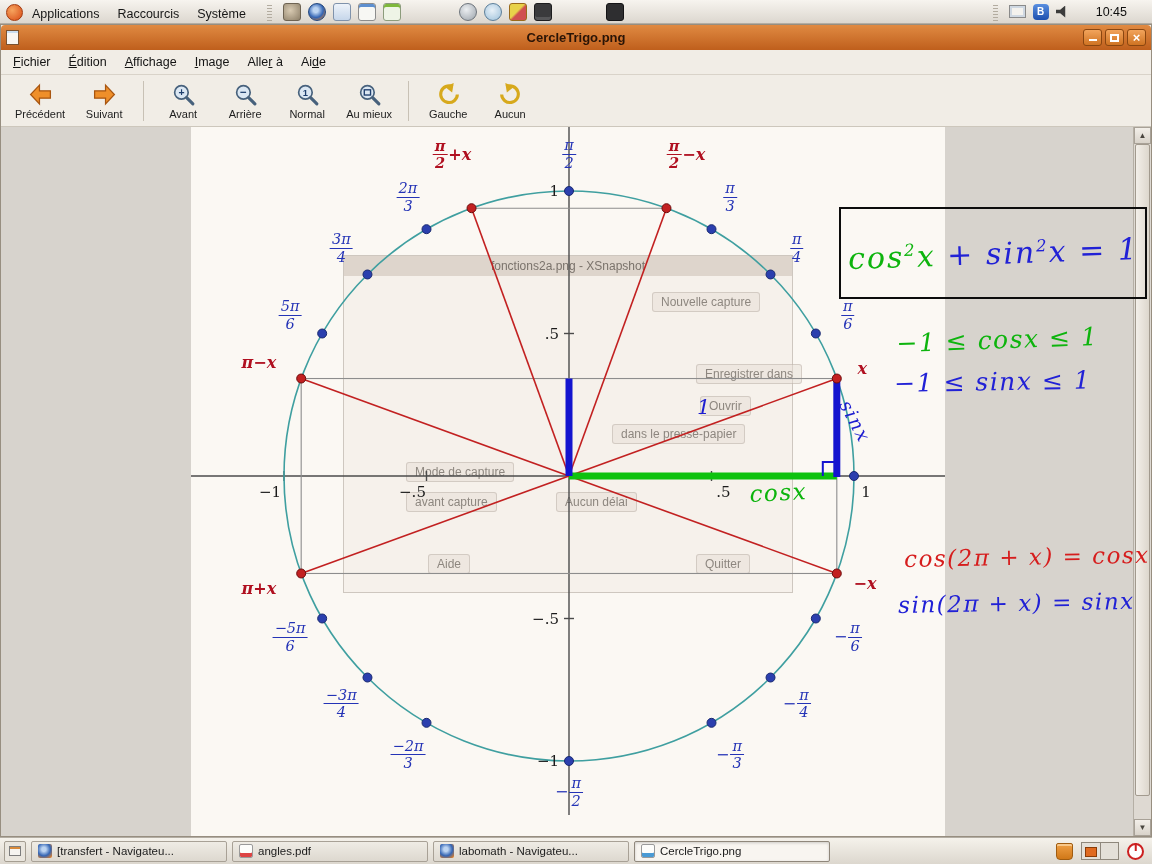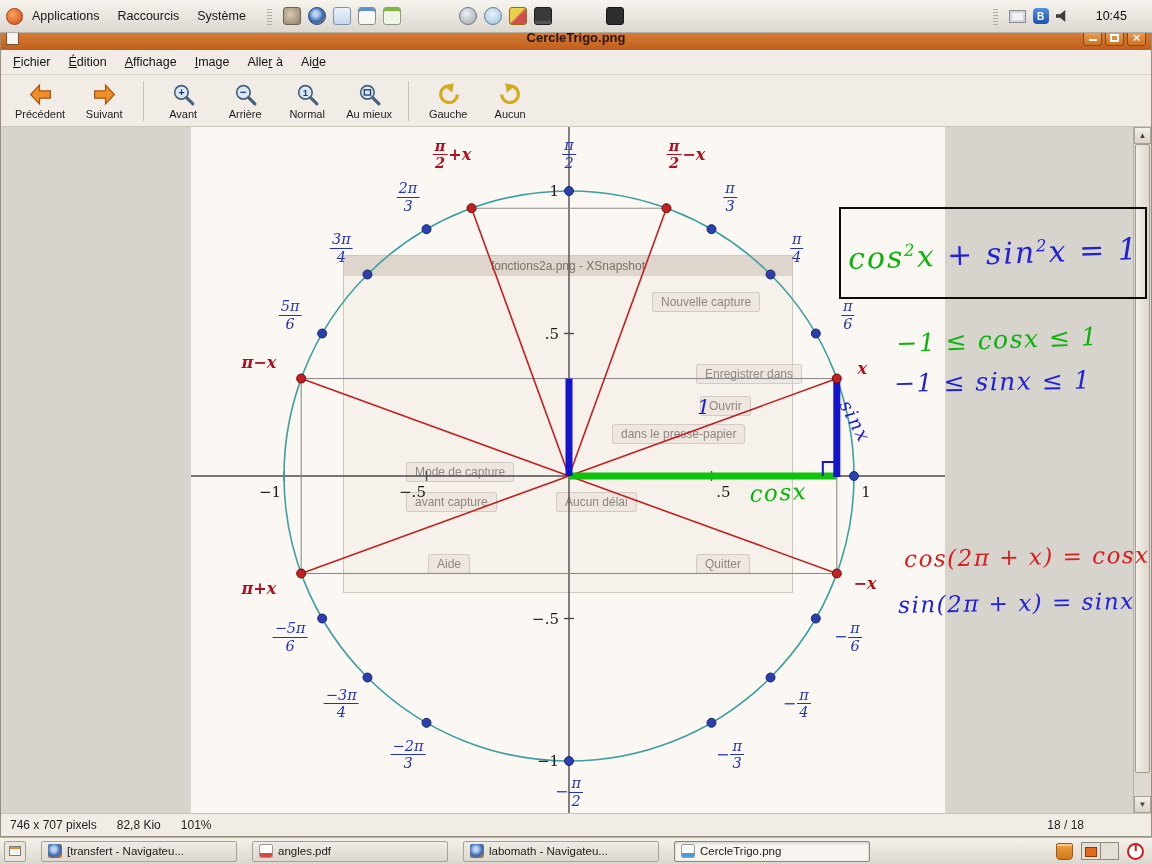--- a/index.html
+++ b/index.html
@@ -1,21 +1,21 @@
 <!DOCTYPE html>
 <html><head>
 <meta charset="utf-8">
 <style>
 *{margin:0;padding:0;box-sizing:border-box}
 html,body{width:1152px;height:864px;overflow:hidden}
 body{font-family:"Liberation Sans",sans-serif;background:#d7d3cd;position:relative;font-size:12px;color:#1b1b1b}
 .screen{position:absolute;inset:0}
 
 
-.panel{position:absolute;left:0;top:0;right:0;height:24px;background:linear-gradient(#f7f4ef,#dcd7cf);border-bottom:1px solid #b3ada3;display:flex;align-items:center;padding:16px 6px;z-index:50}
+.panel{position:absolute;left:0;top:0;right:0;height:24px;background:linear-gradient(#f7f4ef,#dcd7cf);border-bottom:1px solid #b3ada3;display:flex;padding:4px 6px;z-index:50}
 .ubuntu-logo{width:17px;height:17px;border-radius:50%;background:radial-gradient(circle at 35% 35%,#f6a45e,#d84a15);border:1px solid #a33a0e;flex:none}
 .panel-menu{font-size:12.5px;color:#171717;padding:3px 9px}
 .handle{width:5px;height:18px;margin:0 4px;background:repeating-linear-gradient(0deg,#b3aca0 0 1px,transparent 1px 3px)}
 .launchers{display:flex;align-items:center;gap:7px;margin-left:8px}
 .licon{width:18px;height:18px;border-radius:3px;display:inline-block;flex:none}
 .i-gimp{background:radial-gradient(circle at 40% 40%,#d8cab2,#8d7f68);border:1px solid #6e6352}
 .i-firefox{border-radius:50%;background:radial-gradient(circle at 42% 38%,#bcd4f2 18%,#3465b4 55%,#e57f22 92%);border:1px solid #23477e}
 .i-xchat{background:linear-gradient(#eef3fa,#c6d6ea);border:1px solid #7f92ab}
 .i-writer{background:#f7f7f4;border:1px solid #8c8c8c;box-shadow:inset 0 3px 0 #5d8fd0}
 .i-calc{background:#eef4e6;border:1px solid #8c9c7c;box-shadow:inset 0 3px 0 #7fb83c}
@@ -78,21 +78,21 @@
 .formula-box{position:absolute;border:2.5px solid #0c0c0c;display:flex;align-items:center;justify-content:center}
 .formula-inner{font-family:"DejaVu Serif",serif;font-style:italic;font-size:30px;letter-spacing:2px;transform:rotate(-2deg)}
 .formula-inner sup{font-size:0.55em}
 
 
 .ghost-box{position:absolute;background:rgba(243,235,227,.55);border:1px solid rgba(158,148,138,.45)}
 .ghost-title{height:20px;background:rgba(198,186,174,.5);color:rgba(104,97,91,.85);font-size:12px;text-align:center;line-height:20px;overflow:hidden}
 .ghost-item{position:absolute;font-size:12px;color:rgba(116,110,103,.8);background:rgba(230,222,214,.5);border:1px solid rgba(160,150,140,.35);border-radius:3px;padding:2px 8px;white-space:nowrap}
 
 
-.taskbar{position:absolute;left:0;bottom:0;right:0;height:27px;background:linear-gradient(#f5f2eb,#dcd7ce);border-top:1px solid #b3ada3;display:flex;align-items:center;gap:15px;padding:0 4px;z-index:50}
+.taskbar{position:absolute;left:0;bottom:0;right:0;height:27px;background:linear-gradient(#f5f2eb,#dcd7ce);border-top:1px solid #b3ada3;display:flex;align-items:center;gap:5px;padding:0 4px;z-index:50}
 .show-desktop{width:22px;height:21px;border:1px solid #a59e92;border-radius:2px;background:#eae6de;display:flex;align-items:center;justify-content:center}
 .sd-inner{width:12px;height:10px;background:#f6f4f0;border:1px solid #7d7d7d;box-shadow:inset 0 2px 0 #d98a3a}
 .task{width:196px;height:21px;display:flex;align-items:center;gap:5px;padding:0 6px;font-size:11.5px;color:#1b1b1b;background:linear-gradient(#efece5,#ddd8cf);border:1px solid #a8a196;border-radius:2px;overflow:hidden;white-space:nowrap;font-family:inherit}
 .task.active{background:#f8f5f0;border-color:#8f877b;box-shadow:inset 0 1px 3px rgba(0,0,0,.18)}
 .task .tico{width:14px;height:14px;flex:none;border-radius:2px}
 .task .ttext{overflow:hidden;text-overflow:ellipsis}
 .tico-globe{border-radius:50%;background:radial-gradient(circle at 42% 38%,#bcd4f2 18%,#3465b4 55%,#e57f22 92%)}
 .tico-pdf{background:#fdfdfb;border:1px solid #9a9a9a;box-shadow:inset 0 -4px 0 #d44}
 .tico-img{background:#fdfdfb;border:1px solid #9a9a9a;box-shadow:inset 0 -4px 0 #4a9ad4}
 .task-right{margin-left:auto;display:flex;align-items:center;gap:8px;padding-right:4px}
@@ -395,26 +395,20 @@
           <div class="hw" style="left: 852px; top: 270px; color: rgb(29, 29, 208); font-size: 19px; transform: rotate(62deg);">sinx</div>
           <div class="hw" style="left: 696px; top: 270px; color: rgb(29, 29, 208); font-size: 21px;">1</div>
         </div>
       <div class="vscroll">
         <div class="sb-btn sb-up">▲</div>
         <div class="sb-thumb"></div>
         <div class="sb-btn sb-down">▼</div>
       </div>
     </div>
 
-    <footer class="statusbar">
-      <span class="status-cell">746 x 707 pixels</span>
-      <span class="status-cell">82,8 Kio</span>
-      <span class="status-cell">101%</span>
-      <span class="status-right">18 / 18</span>
-    </footer>
   </section>
 
   <footer class="taskbar">
     <span class="show-desktop">
         <span class="sd-inner"></span>
       </span>
     <button class="task">
       <span class="tico tico-globe"></span>
       <span class="ttext">[transfert - Navigateu...</span>
     </button>

